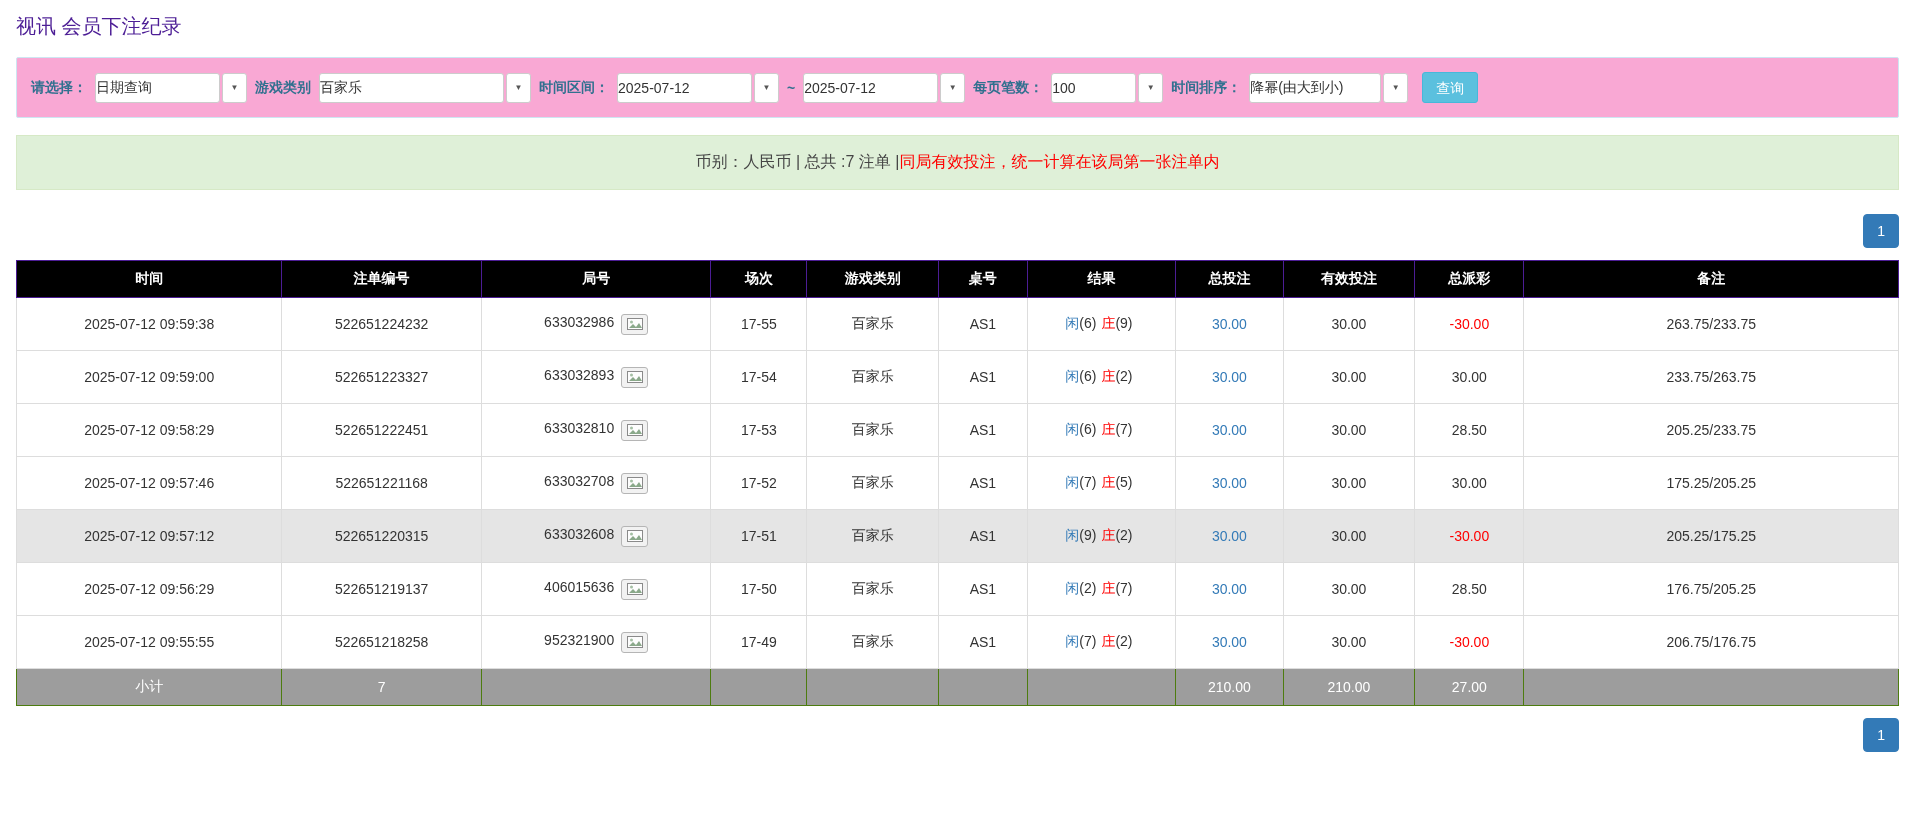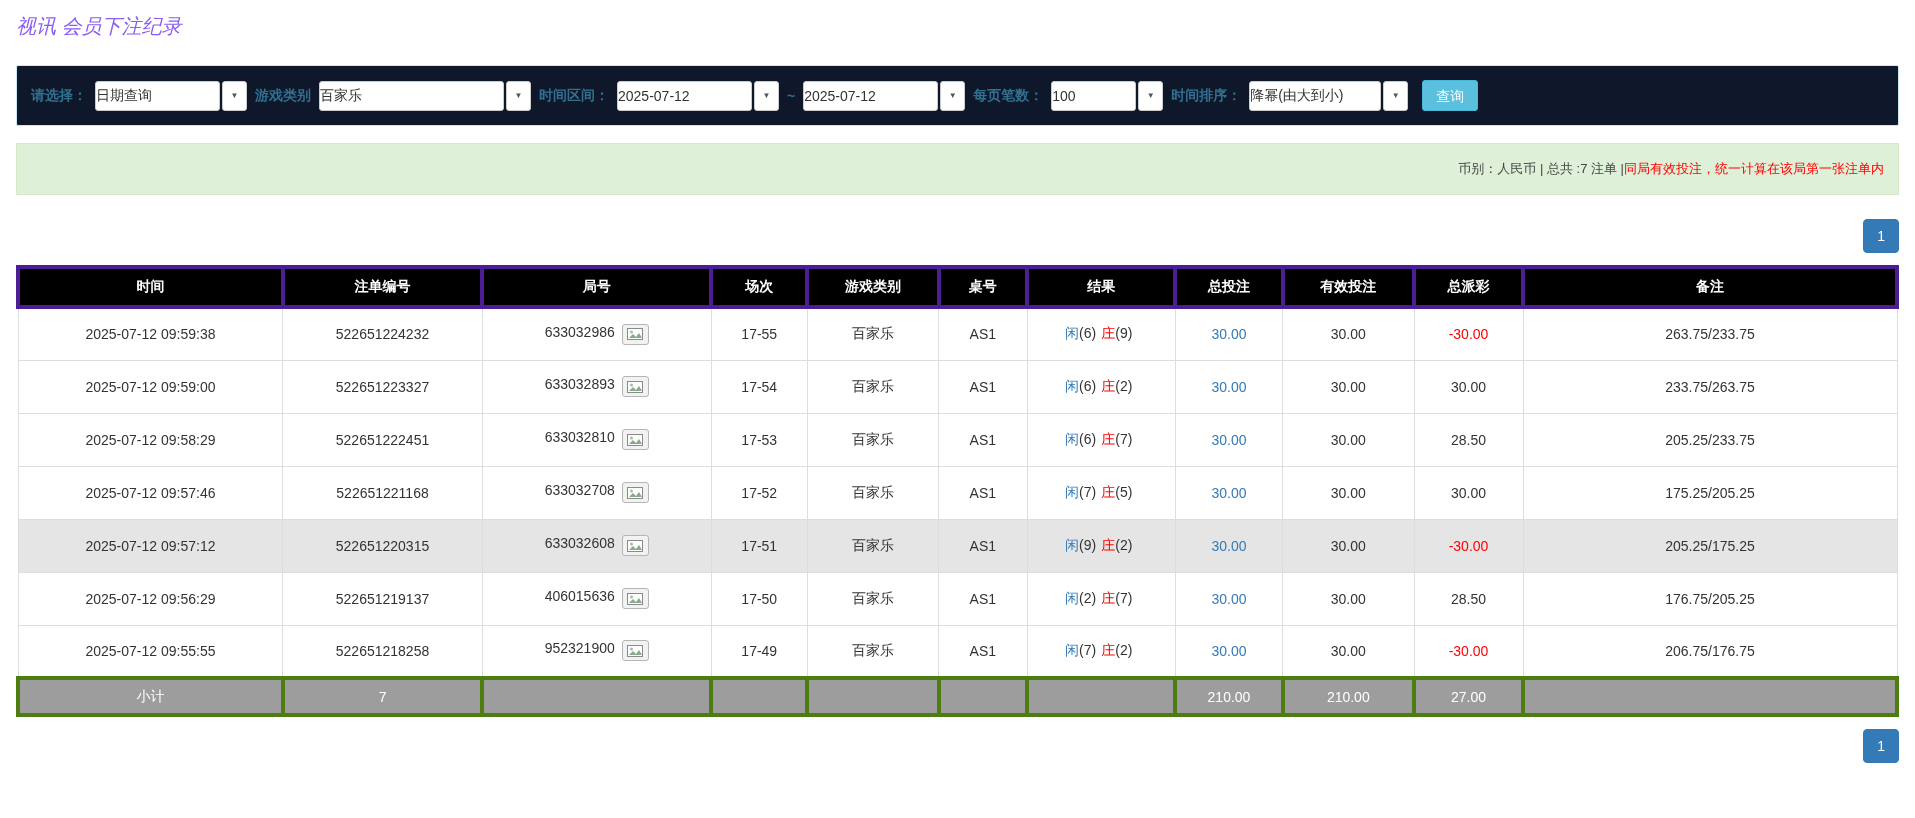--- a/index.html
+++ b/index.html
@@ -1,60 +1,60 @@
 <!DOCTYPE html>
 <html><head>
 <meta charset="utf-8">
 <title>视讯 会员下注纪录</title>
 <style>
   * { box-sizing: border-box; }
   html,body { margin:0; padding:0; background:#fff; color:#333;
     font-family:"Liberation Sans","DejaVu Sans",sans-serif; font-size:14px; }
   .container { padding:0 16px 20px; min-width:1600px; }
 
-  .page-title { font-size:20px; font-weight:500; color:#8b5cf6; padding:13px 0 25px;font-style:italic; }
+  .page-title { font-size:20px; font-weight:500; color:#4c1d95; padding:13px 0 17px; }
 
   
-  .filter-bar { background:#0f172a; border:1px solid #cde6f2; border-radius:2px;
+  .filter-bar { background:#f9a8d4; border:1px solid #cde6f2; border-radius:2px;
     padding:14px 14px; display:flex; align-items:center; gap:8px; white-space:nowrap; }
   .filter-label { color:#31708f; font-weight:bold; font-size:14px; }
   .combo { display:inline-flex; align-items:center; }
   .combo input { height:30px; border:1px solid #ccc; border-radius:3px; background:#fff;
     padding:0 0; font-size:14px; color:#333; font-family:Liberation Sans, sans-serif; }
   .combo .caret-btn { width:25px; height:30px; margin-left:2px; border:1px solid #ccc;
     border-radius:3px; background:#fff; display:inline-flex; align-items:center;
     justify-content:center; cursor:pointer; padding:0; }
   .combo .caret-btn span { font-size:8px; color:#555; line-height:1; }
   .w-select { width:125px; } .w-game { width:185px; } .w-date { width:135px; }
   .w-size { width:85px; } .w-sort { width:132px; }
   .btn-query { margin-left:6px; height:31px; padding:7px 13px; background:#5bc0de;
     border:1px solid #46b8da; border-radius:3px; color:#fff; font-size:14px;
     cursor:pointer; font-family:inherit; }
 
   
   .summary-bar { margin-top:17px; background:#dff0d8; border:1px solid #d6e9c6;
-    padding:16px 14px; display:flex; justify-content:flex-end; align-items:center;
-    font-size:13px; }
+    padding:16px 14px; display:flex; justify-content:center; align-items:center;
+    font-size:16px; }
   .summary-left { color:#454545; }
   .summary-right { color:#ff0000; }
 
   
   .pagination-row { display:flex; justify-content:flex-end; margin:24px 0 12px; }
   .pagination-row.bottom { margin:12px 0 0; }
   .page-btn { background:#337ab7; border:1px solid #337ab7; color:#fff; font-size:14px;
     padding:7px 13px; border-radius:4px; cursor:pointer; line-height:1.3; font-family:inherit; }
 
   
   table { width:100%; border-collapse:collapse; table-layout:fixed; font-size:14px; }
-  th { background:#000; color:#fff; border:4px solid #4c1d95; padding:9px 4px;
+  th { background:#000; color:#fff; border:1px solid #4c1d95; padding:9px 4px;
     font-weight:bold; text-align:center; }
   tbody td { border:1px solid #ddd; text-align:center; padding:4px 6px; height:53px;
     color:#333; background:#fff; overflow:hidden; }
   tr.highlight td { background:#e5e5e5; }
-  tr.foot td { background:#9d9d9d; color:#fff; height:37px; border:4px solid #4d7c0f;
+  tr.foot td { background:#9d9d9d; color:#fff; height:37px; border:1px solid #4d7c0f;
     text-align:center; padding:4px 6px; }
   .bet-link { color:#337ab7; text-decoration:none; cursor:pointer; }
   .neg { color:#ff0000; }
   .res-player { color:#337ab7; }
   .res-banker { color:#ff0000; }
   .res-score { color:#333; margin-right:5px; }
   .round-wrap { display:inline-flex; align-items:flex-start; gap:7px; }
   .card-btn { display:inline-flex; align-items:center; justify-content:center;
     width:27px; height:21px; border:1px solid #b5b5b5; border-radius:3px;
     background:#f2f2f2; cursor:pointer; }

